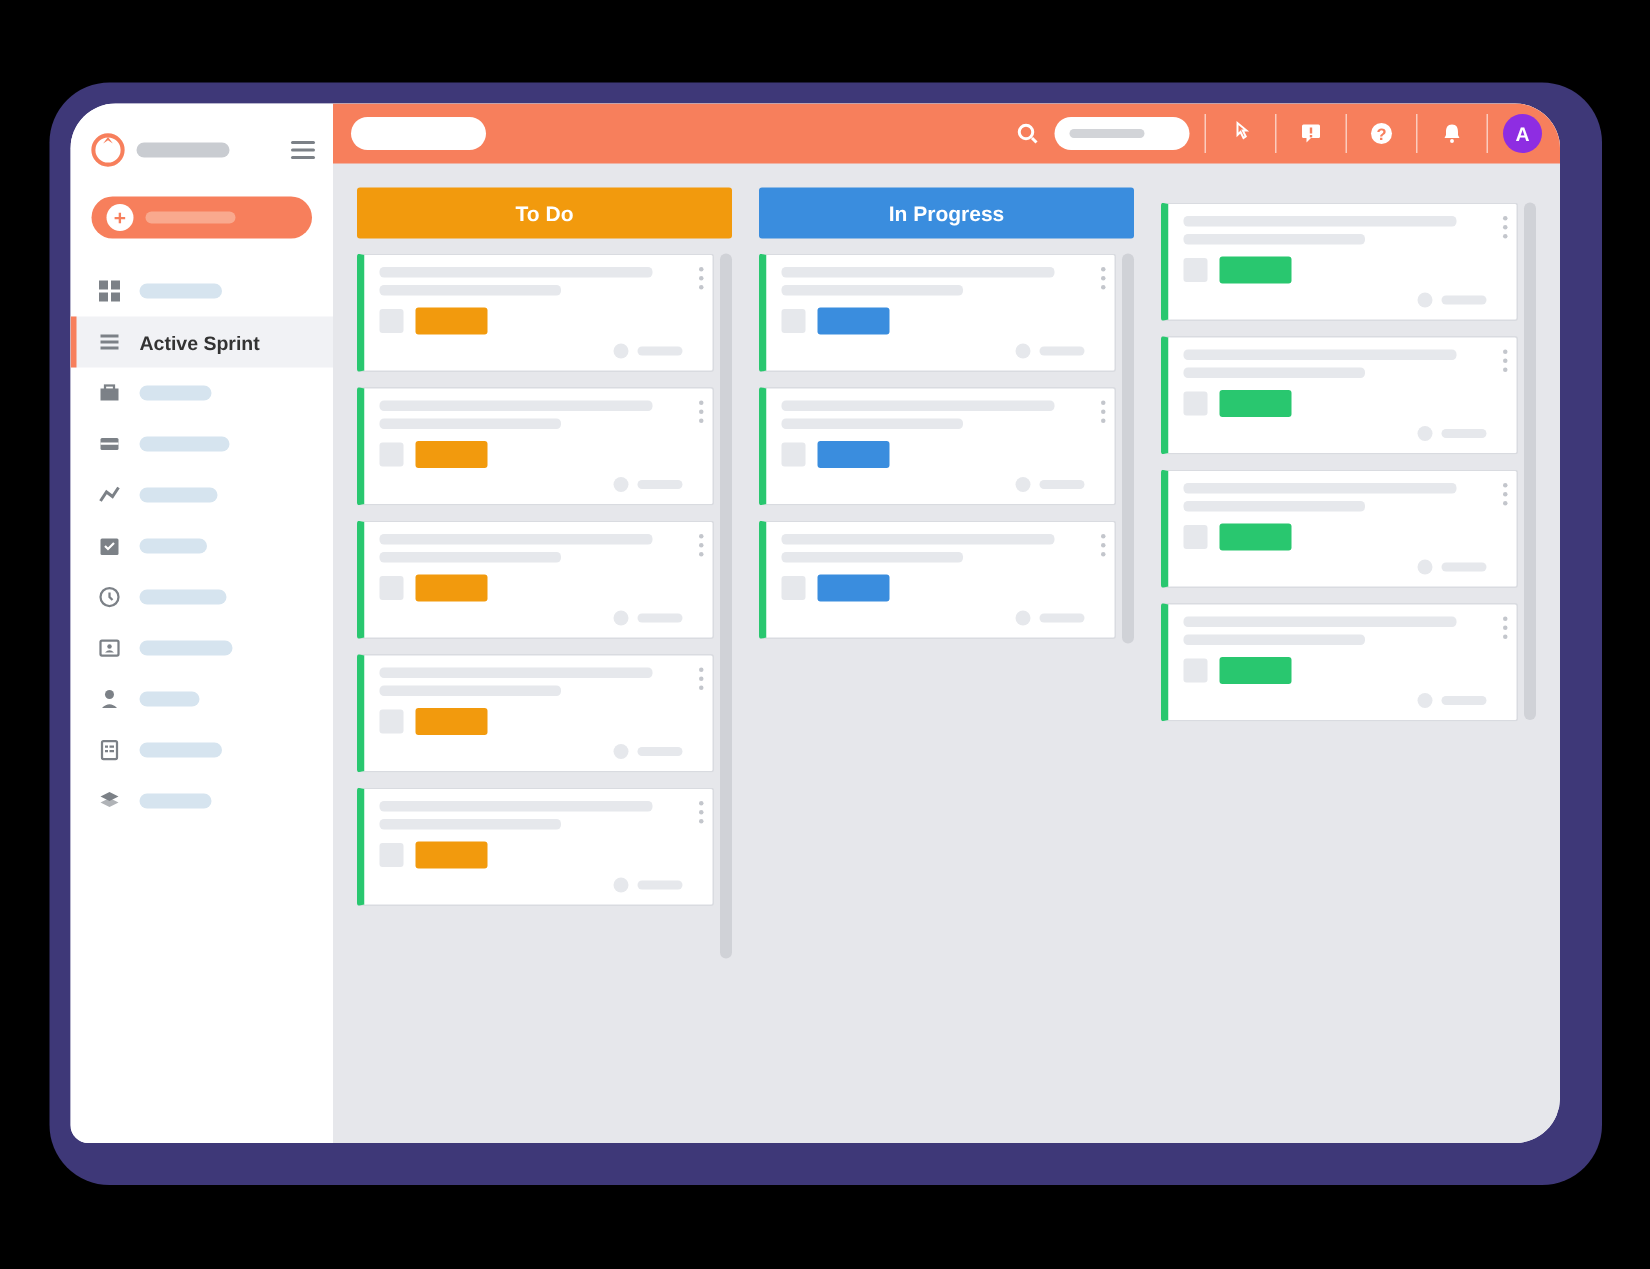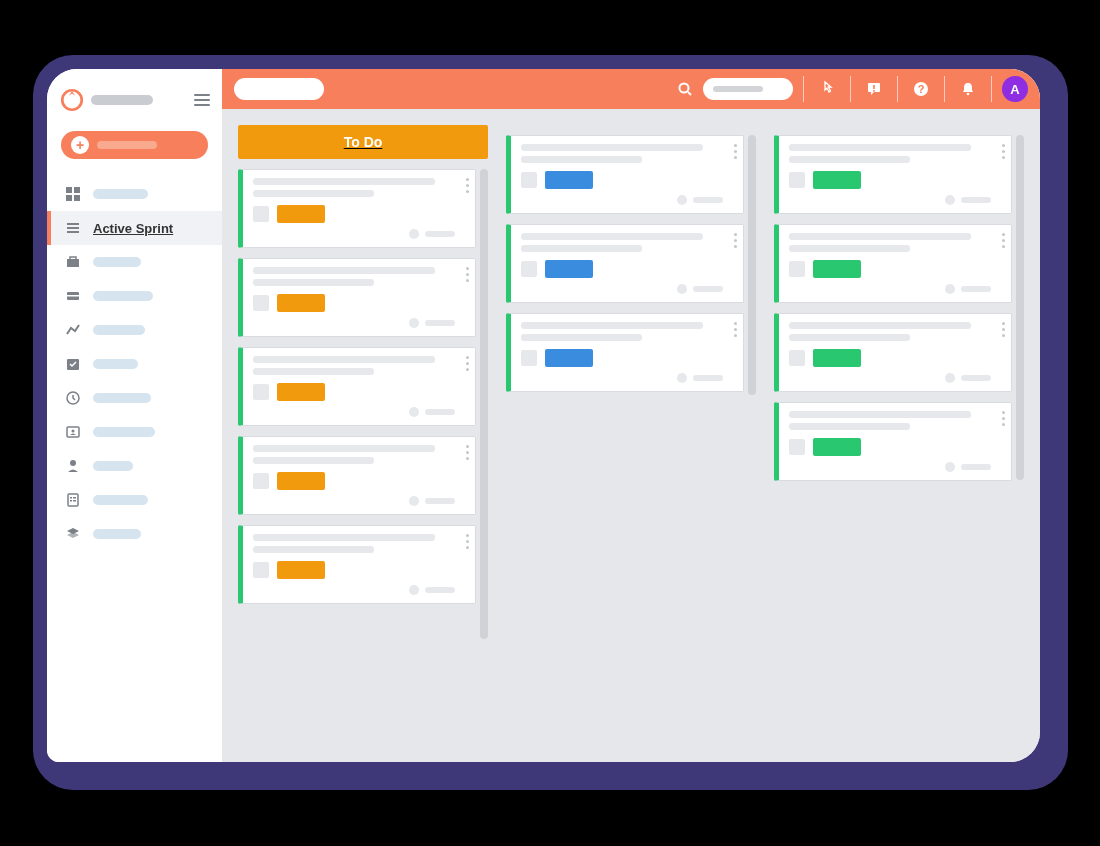--- a/index.html
+++ b/index.html
@@ -16,35 +16,35 @@
   .brand-icon { width: 26px; height: 26px; }
   .new-btn { margin: 4px 14px 18px 14px; height: 28px; background: #f77f5c; border-radius: 14px; display: flex; align-items: center; padding: 0 10px; gap: 8px; }
   .new-btn .plus { width: 18px; height: 18px; background: #fff; border-radius: 50%; display: flex; align-items: center; justify-content: center; color: #f77f5c; font-weight: bold; font-size: 14px; }
   .new-btn .new-label { height: 8px; width: 60px; background: #f9a98e; border-radius: 4px; }
   .nav { display: flex; flex-direction: column; }
   .nav-item { display: flex; align-items: center; gap: 12px; padding: 8px 14px 8px 18px; height: 34px; position: relative; }
   .nav-item .ico { width: 16px; height: 16px; display: flex; align-items: center; justify-content: center; color: #7c8187; }
   .nav-item .lbl { height: 10px; background: #d6e4ef; border-radius: 5px; }
   .nav-item.active { background: #f1f2f5; }
   .nav-item.active::before { content: ""; position: absolute; left: 0; top: 0; bottom: 0; width: 4px; background: #f77f5c; }
-  .nav-item.active .lbl-text { font-size: 13px; color: #333; font-weight: bold; text-decoration: underline; }
+  .nav-item.active .lbl-text { font-size: 13px; color: #333; font-weight: bold; }
   
   .main { flex: 1; background: #e6e7eb; display: flex; flex-direction: column; min-width: 0; }
   .topbar { height: 40px; background: #f77f5c; display: flex; align-items: center; padding: 0 12px; gap: 10px; }
   .top-pill { background: #fff; border-radius: 12px; height: 22px; }
   .top-pill.search-left { width: 90px; }
   .spacer { flex: 1; }
   .search-icon { color: #fff; }
   .top-pill.search-right { width: 90px; display:flex; align-items:center; padding:0 10px; }
   .top-pill.search-right .ph { height:6px; width:50px; background:#d2d4d8; border-radius:3px; }
   .tb-divider { width: 1px; height: 26px; background: rgba(255,255,255,0.6); }
   .tb-icon { color: #fff; width: 26px; display: flex; align-items: center; justify-content: center; }
   .avatar { width: 26px; height: 26px; background: #8e2de2; border-radius: 50%; color: #fff; display: flex; align-items: center; justify-content: center; font-size: 13px; font-weight: bold; }
   
-  .board { flex: 1; padding: 16px; display: flex; gap: 18px; overflow: hidden; text-decoration: underline; }
+  .board { flex: 1; padding: 16px; display: flex; gap: 18px; overflow: hidden; }
   .column { flex: 1; display: flex; flex-direction: column; min-width: 0; }
   .col-header { height: 34px; color: #fff; font-size: 14px; font-weight: bold; display: flex; align-items: center; justify-content: center; border-radius: 2px; }
   .col-header.todo { background: #f29a0d; }
   .col-header.inprogress { background: #3a8dde; }
   .col-header.done { background: #29c76f; }
   .col-body { position: relative; margin-top: 10px; flex: 1; }
   .col-body .cards { position: absolute; top: 0; left: 0; right: 12px; bottom: 0; overflow: hidden; display: flex; flex-direction: column; gap: 10px; }
   .col-body .scrollbar { position: absolute; top: 0; right: 0; width: 8px; background: #d0d2d7; border-radius: 4px; }
   .card { background: #fff; border: 1px solid #d9dbe0; border-left-width: 5px; border-radius: 2px; position: relative; padding: 8px 20px 8px 10px; }
   .card.todo { border-left-color: #29c76f; }
@@ -339,20 +339,21 @@
     <div class="foot">
       <span class="avatar-mini"></span>
       <span class="mini-line"></span>
     </div>
                   </div>
                 </div>
             </div>
           </div>
 
           <div class="column">
+            <div class="col-header inprogress">In Progress</div>
             <div class="col-body">
               <div class="scrollbar" style="height:260px"></div>
               <div class="cards">
                   <div class="card inprogress">
     <div class="menu-dots">
                       <span></span>
                       <span></span>
                       <span></span>
                     </div>
     <div class="line long"></div>

